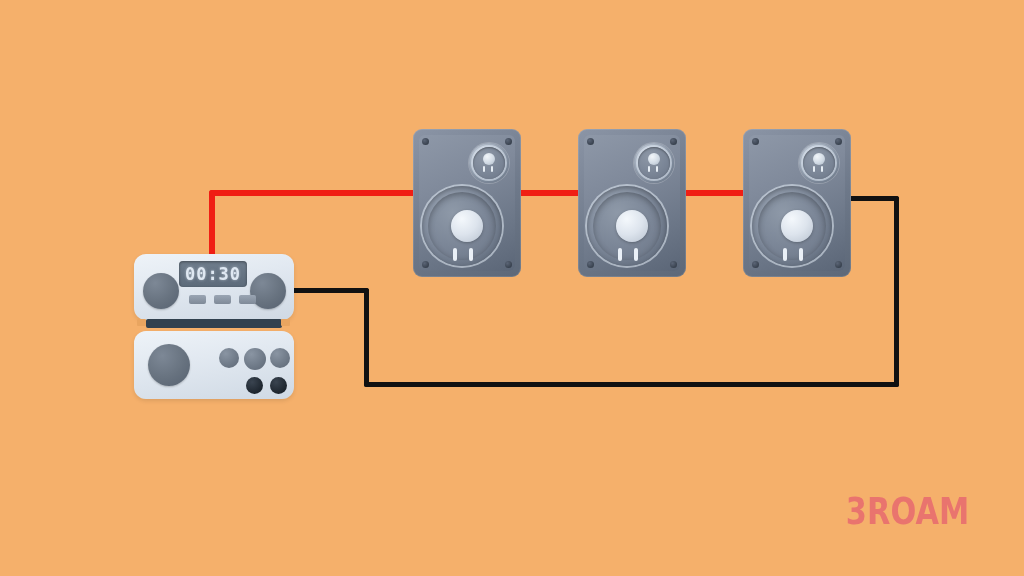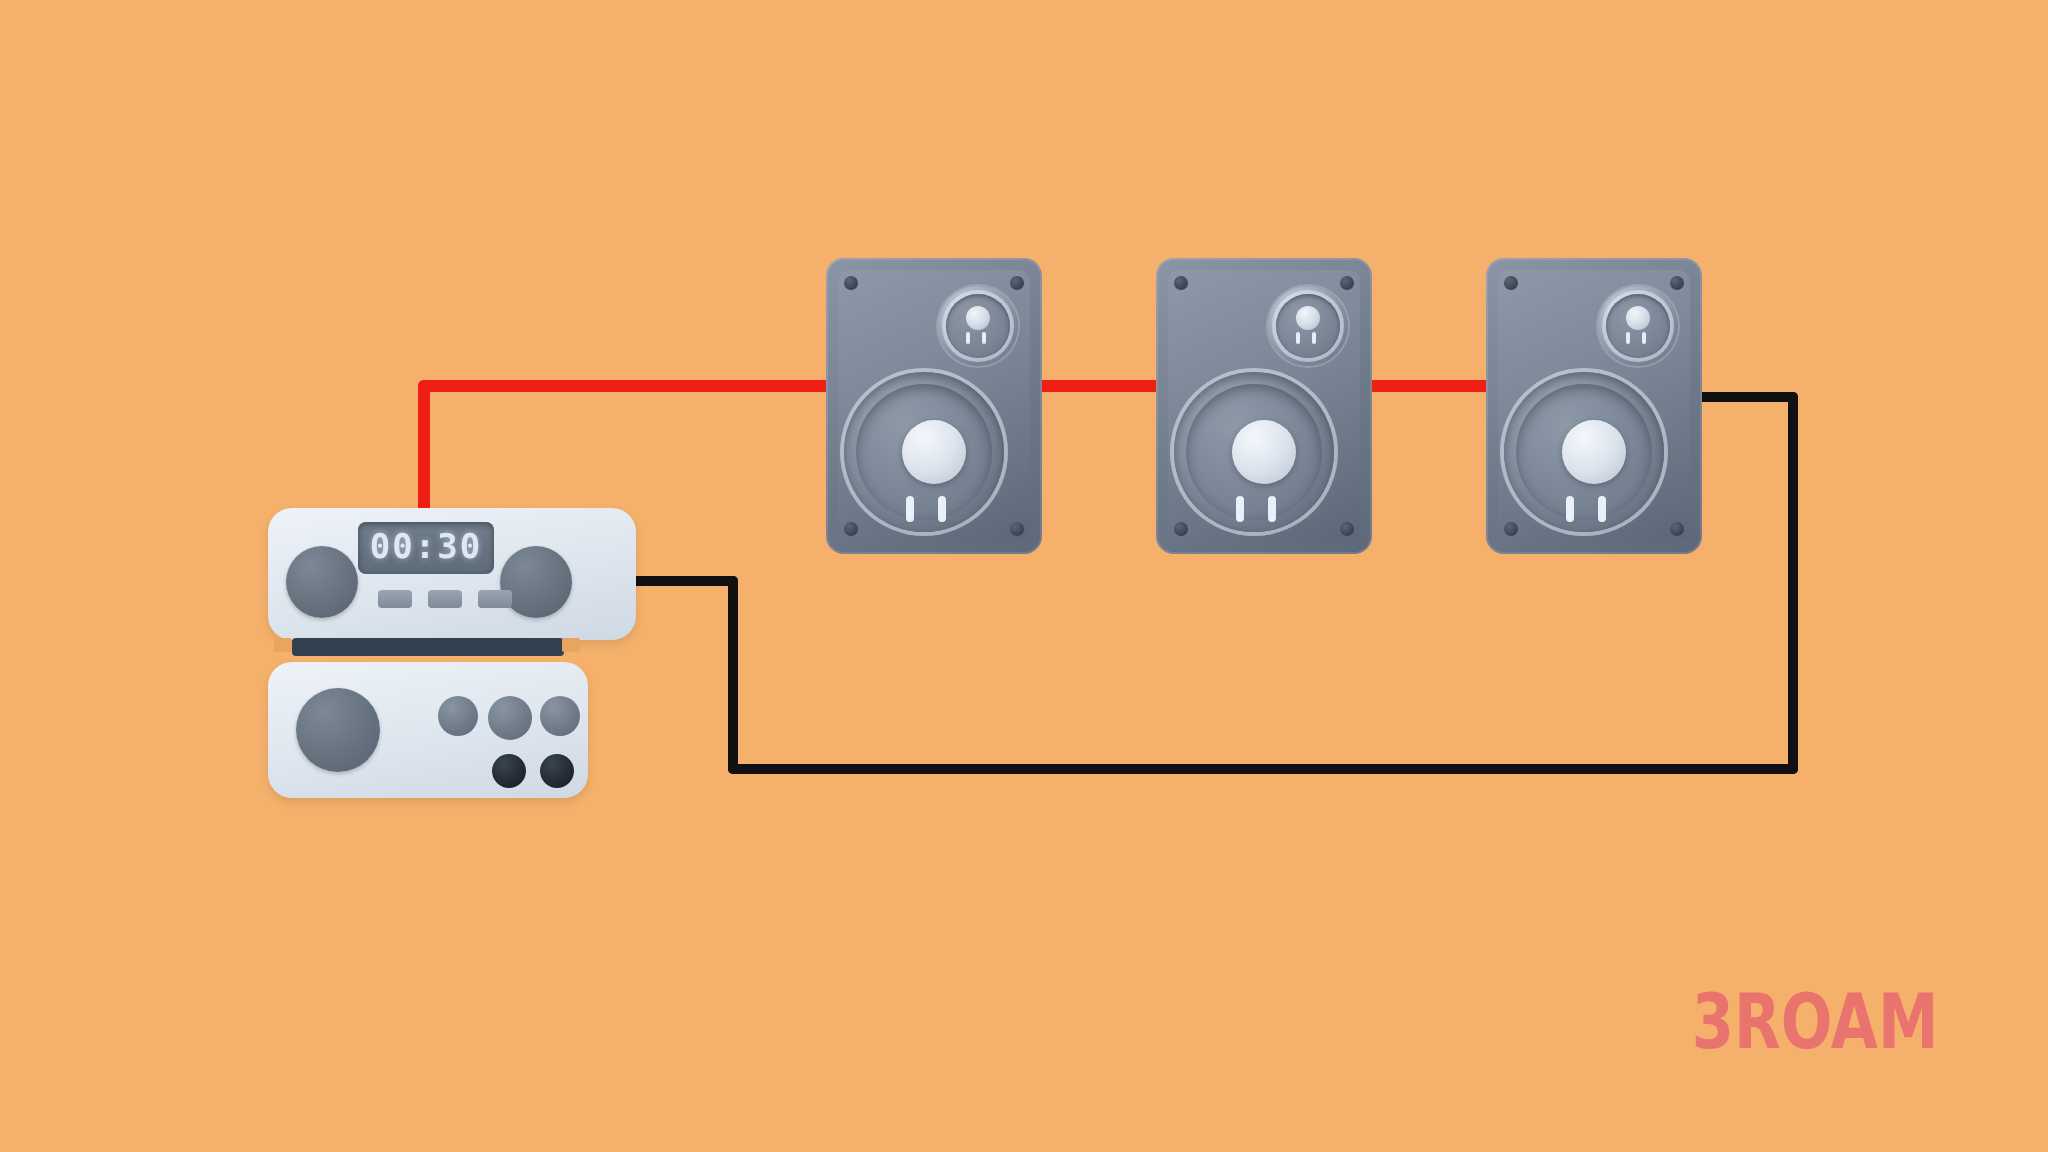--- a/index.html
+++ b/index.html
@@ -209,21 +209,21 @@
     </div>
     <div class="woofer">
       <div class="woofer-cone">
         <div class="woofer-dome"></div>
         <div class="wf-slot l"></div>
         <div class="wf-slot r"></div>
       </div>
     </div>
   </div>
 
-  <div class="deck" style="left:134px;top:254px;width:184px;height:66px;">
+  <div class="deck" style="left:134px;top:254px;width:160px;height:66px;">
     <div class="display" style="left:45px;top:7px;width:68px;height:26px;">
       <span class="display-text">00:30</span>
     </div>
     <div class="knob" style="left:9px;top:19px;width:36px;height:36px;"></div>
     <div class="knob" style="left:116px;top:19px;width:36px;height:36px;"></div>
     <div class="btn-rect" style="left:55px;top:41px;width:17px;height:9px;"></div>
     <div class="btn-rect" style="left:80px;top:41px;width:17px;height:9px;"></div>
     <div class="btn-rect" style="left:105px;top:41px;width:17px;height:9px;"></div>
   </div>
 

